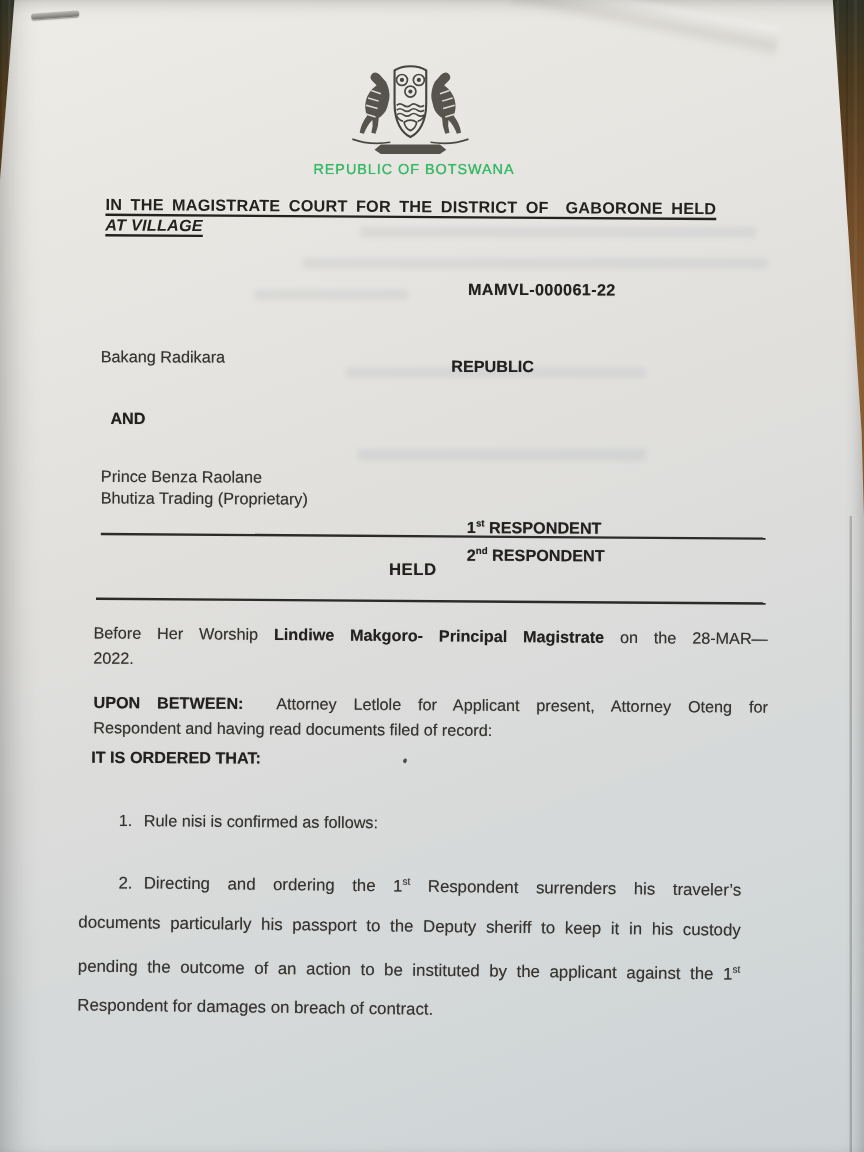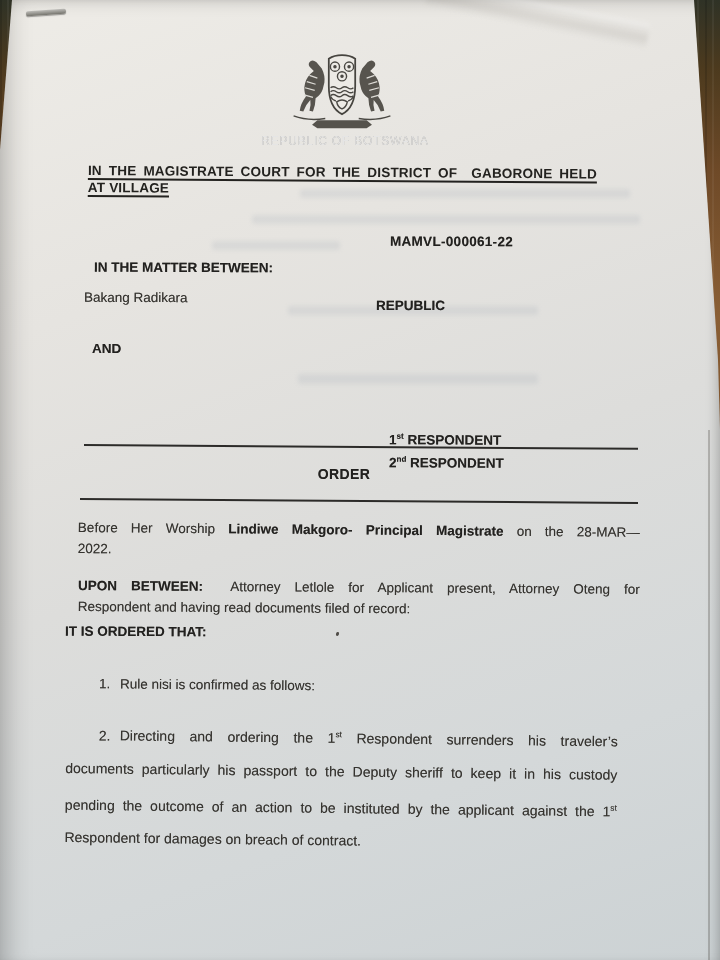--- a/index.html
+++ b/index.html
@@ -28,21 +28,21 @@
   .content{position:absolute;inset:0;color:#35332f;font-size:13.5px;}
   .abs{position:absolute;}
   .b{font-weight:bold;color:#22211f;}
   .soft{text-shadow:0 0 0.6px rgba(60,58,54,0.55);}
   sup{font-size:60%;vertical-align:super;}
 
   .staple{width:40px;height:5px;border-radius:2px;transform:rotate(-4deg);
     background:linear-gradient(180deg,#bdbcb8,#74736c);
     box-shadow:0 1px 1px rgba(0,0,0,0.35);}
 
-  .caption{letter-spacing:0.8px;font-size:12px;color:#e5e5e5;text-align:center;}
+  .caption{letter-spacing:0.8px;font-size:12px;color:#22c55e;text-align:center;}
 
   .heading{width:509px;font-weight:bold;font-size:13.5px;line-height:17px;
     letter-spacing:0.2px;color:#23221f;transform:rotate(0.4deg);transform-origin:left top;}
   .heading .hl{text-decoration:underline;text-decoration-thickness:2px;
     text-underline-offset:3px;}
   .jl{text-align:justify;text-align-last:justify;}
 
   .rule{height:2px;background:#2c2b29;transform:rotate(0.4deg);transform-origin:left top;}
 
   .para{width:562px;line-height:21px;transform-origin:left top;}
@@ -111,52 +111,55 @@
         </g>
 
         <path d="M47 89 h56 l6 5 -6 4 h-56 l-6 -4 Z" fill="#55524c" stroke="none"></path>
       </g>
     </svg>
 
     <div class="abs caption soft" style="left:240px;top:134px;width:210px;">REPUBLIC OF BOTSWANA</div>
 
     <div class="abs heading" style="left:88px;top:162px;">
       <div class="hl jl">IN THE MAGISTRATE COURT FOR THE DISTRICT OF &nbsp;GABORONE HELD</div>
-      <div class="hl" style="display:inline-block;">AT VILLAGE</div>
+      <div class="hl" style="display:inline-block;font-style:italic;">AT VILLAGE</div>
     </div>
 
     <div class="abs b soft" style="left:390px;top:234px;letter-spacing:0.3px;transform:rotate(0.2deg);">MAMVL-000061-22</div>
 
-    <div class="abs b soft" style="left:94px;top:260px;transform:rotate(0.2deg);">IN THE MATTER BETWEEN:</div>
 
     <div class="abs soft" style="left:84px;top:290px;transform:rotate(0.2deg);">Bakang Radikara</div>
     <div class="abs b soft" style="left:376px;top:298px;transform:rotate(0.2deg);">REPUBLIC</div>
 
     <div class="abs b soft" style="left:92px;top:341px;">AND</div>
 
+    <div class="abs soft" style="left:84px;top:389px;line-height:18px;transform:rotate(0.3deg);">
+      <div>Prince Benza Raolane</div>
+      <div>Bhutiza Trading (Proprietary)</div>
+    </div>
     <div class="abs b soft" style="left:389px;top:391px;line-height:19px;transform:rotate(0.3deg);margin-top:36px;">
       <div><span>1</span><sup>st</sup><span> RESPONDENT</span></div>
       <div><span>2</span><sup>nd</sup><span> RESPONDENT</span></div>
     </div>
 
     <div class="abs rule" style="left:84px;top:444px;width:554px;"></div>
-    <div class="abs b soft" style="left:64px;top:466px;width:560px;text-align:center;font-size:14px;letter-spacing:0.4px;">ORDER</div>
+    <div class="abs b soft" style="left:64px;top:466px;width:560px;text-align:center;font-size:14px;letter-spacing:0.4px;">HELD</div>
     <div class="abs rule" style="left:80px;top:498px;width:558px;"></div>
 
     <div class="abs para soft" style="left:78px;top:517px;transform:rotate(0.5deg);">
       <div class="jl"><span>Before Her Worship </span><span class="b">Lindiwe Makgoro- Principal Magistrate</span><span> on the 28-MAR—</span></div>
       <div>2022.</div>
     </div>
 
     <div class="abs para soft" style="left:78px;top:575px;transform:rotate(0.4deg);">
       <div class="jl"><span class="b">UPON BETWEEN:</span><span>&nbsp; Attorney Letlole for Applicant present, Attorney Oteng for</span></div>
       <div>Respondent and having read documents filed of record:</div>
     </div>
 
-    <div class="abs b soft" style="left:65px;top:624px;transform:rotate(0.3deg);">IT IS ORDERED THAT:</div>
+    <div class="abs b soft" style="left:76px;top:624px;transform:rotate(0.3deg);">IT IS ORDERED THAT:</div>
     <div class="abs dot" style="left:336px;top:632px;"></div>
 
     <div class="abs soft" style="left:66px;top:676px;width:552px;padding-left:33px;box-sizing:border-box;transform:rotate(0.5deg);transform-origin:left top;">
       <span class="num">1.</span><span>Rule nisi is confirmed as follows:</span>
     </div>
 
     <div class="abs item2 soft" style="left:66px;top:715px;">
       <div class="jl" style="margin-left:33px;"><span class="num">2.</span><span>Directing and ordering the 1</span><sup>st</sup><span> Respondent surrenders his traveler’s</span></div>
       <div class="jl">documents particularly his passport to the Deputy sheriff to keep it in his custody</div>
       <div class="jl"><span>pending the outcome of an action to be instituted by the applicant against the 1</span><sup>st</sup></div>

